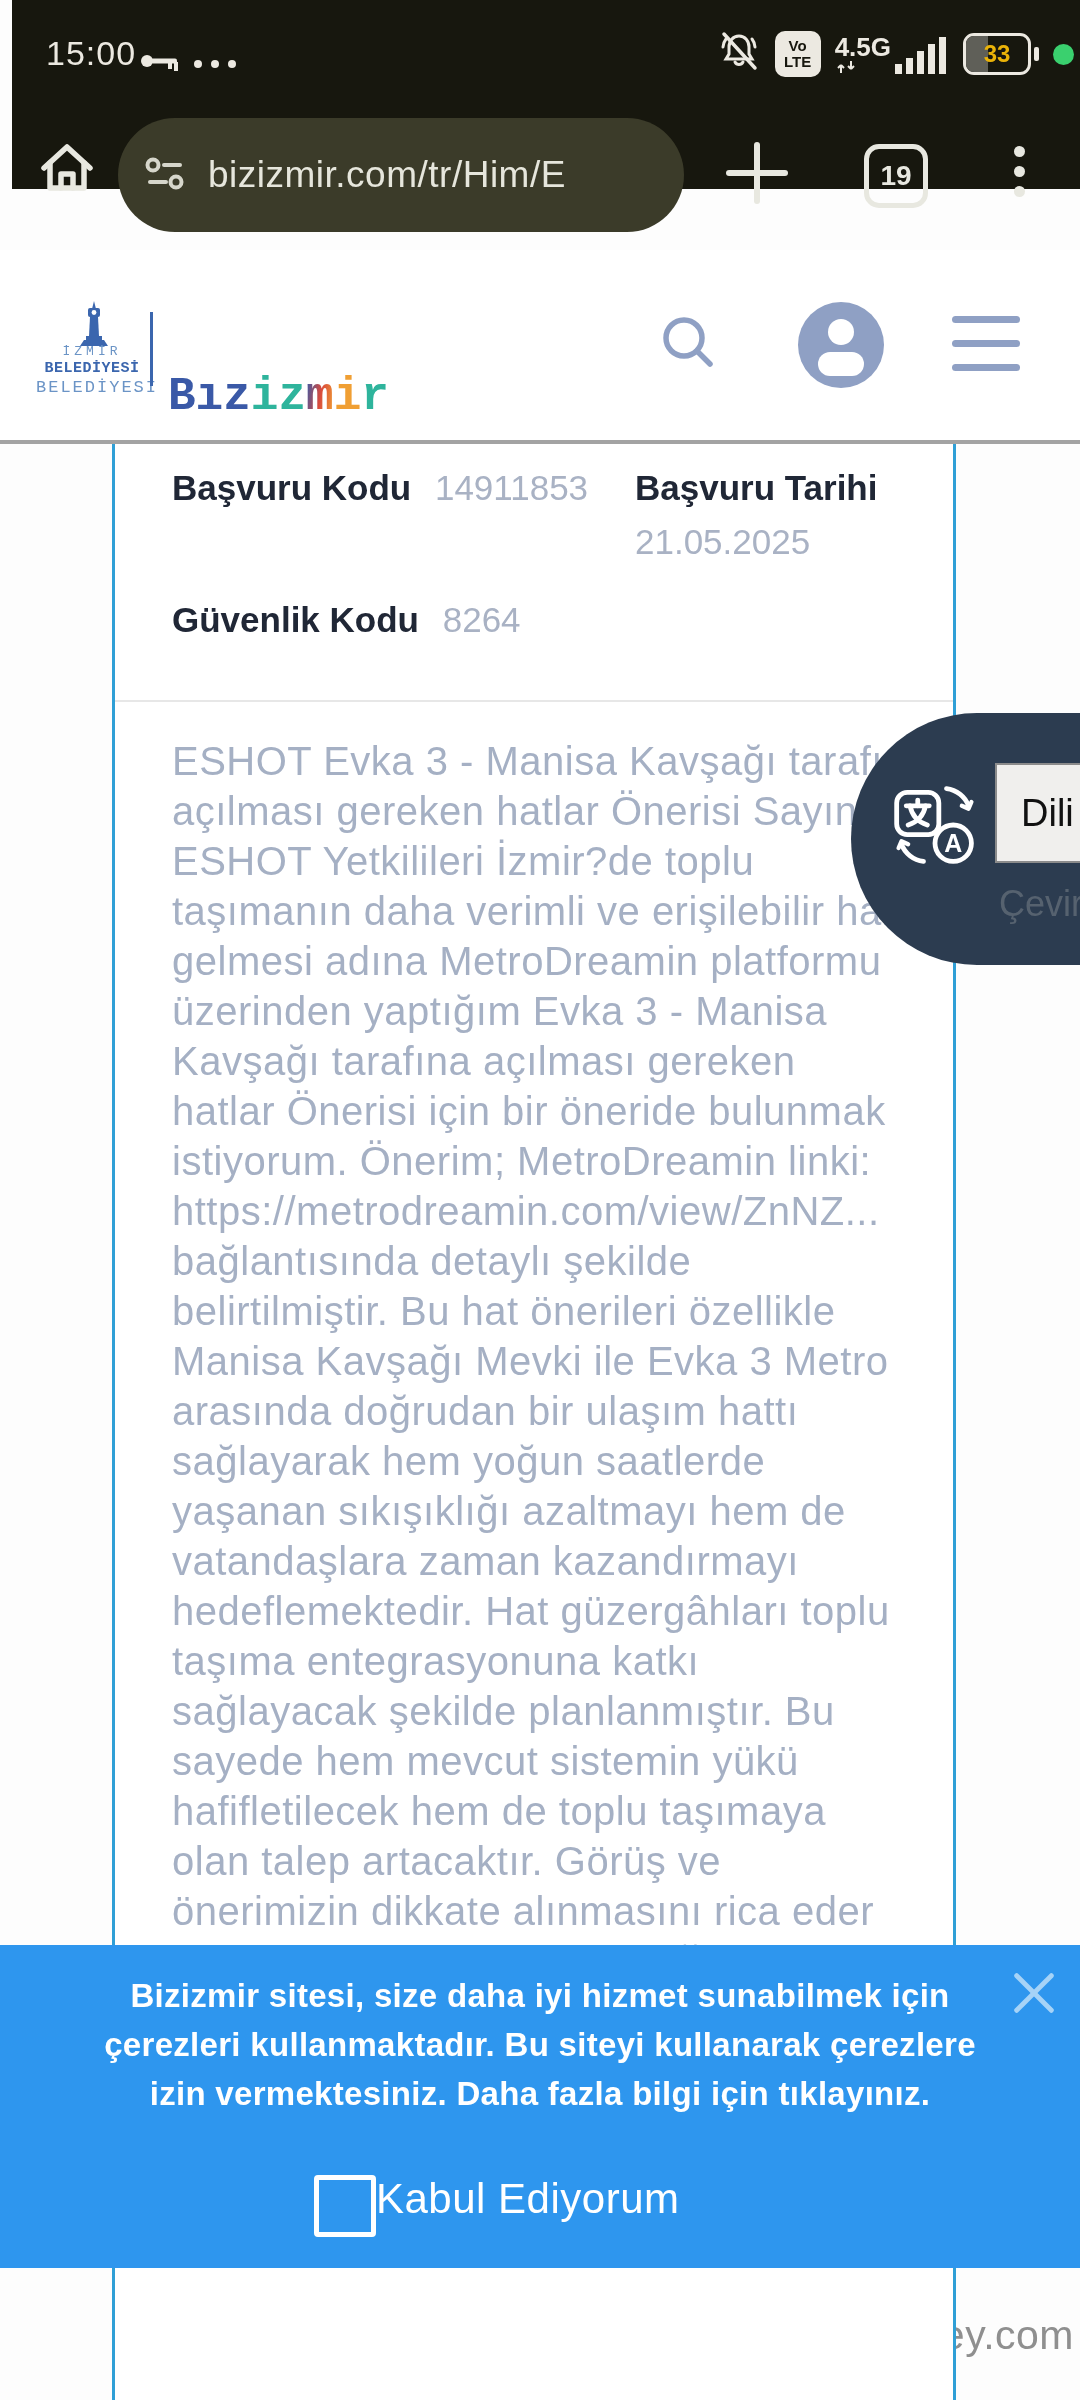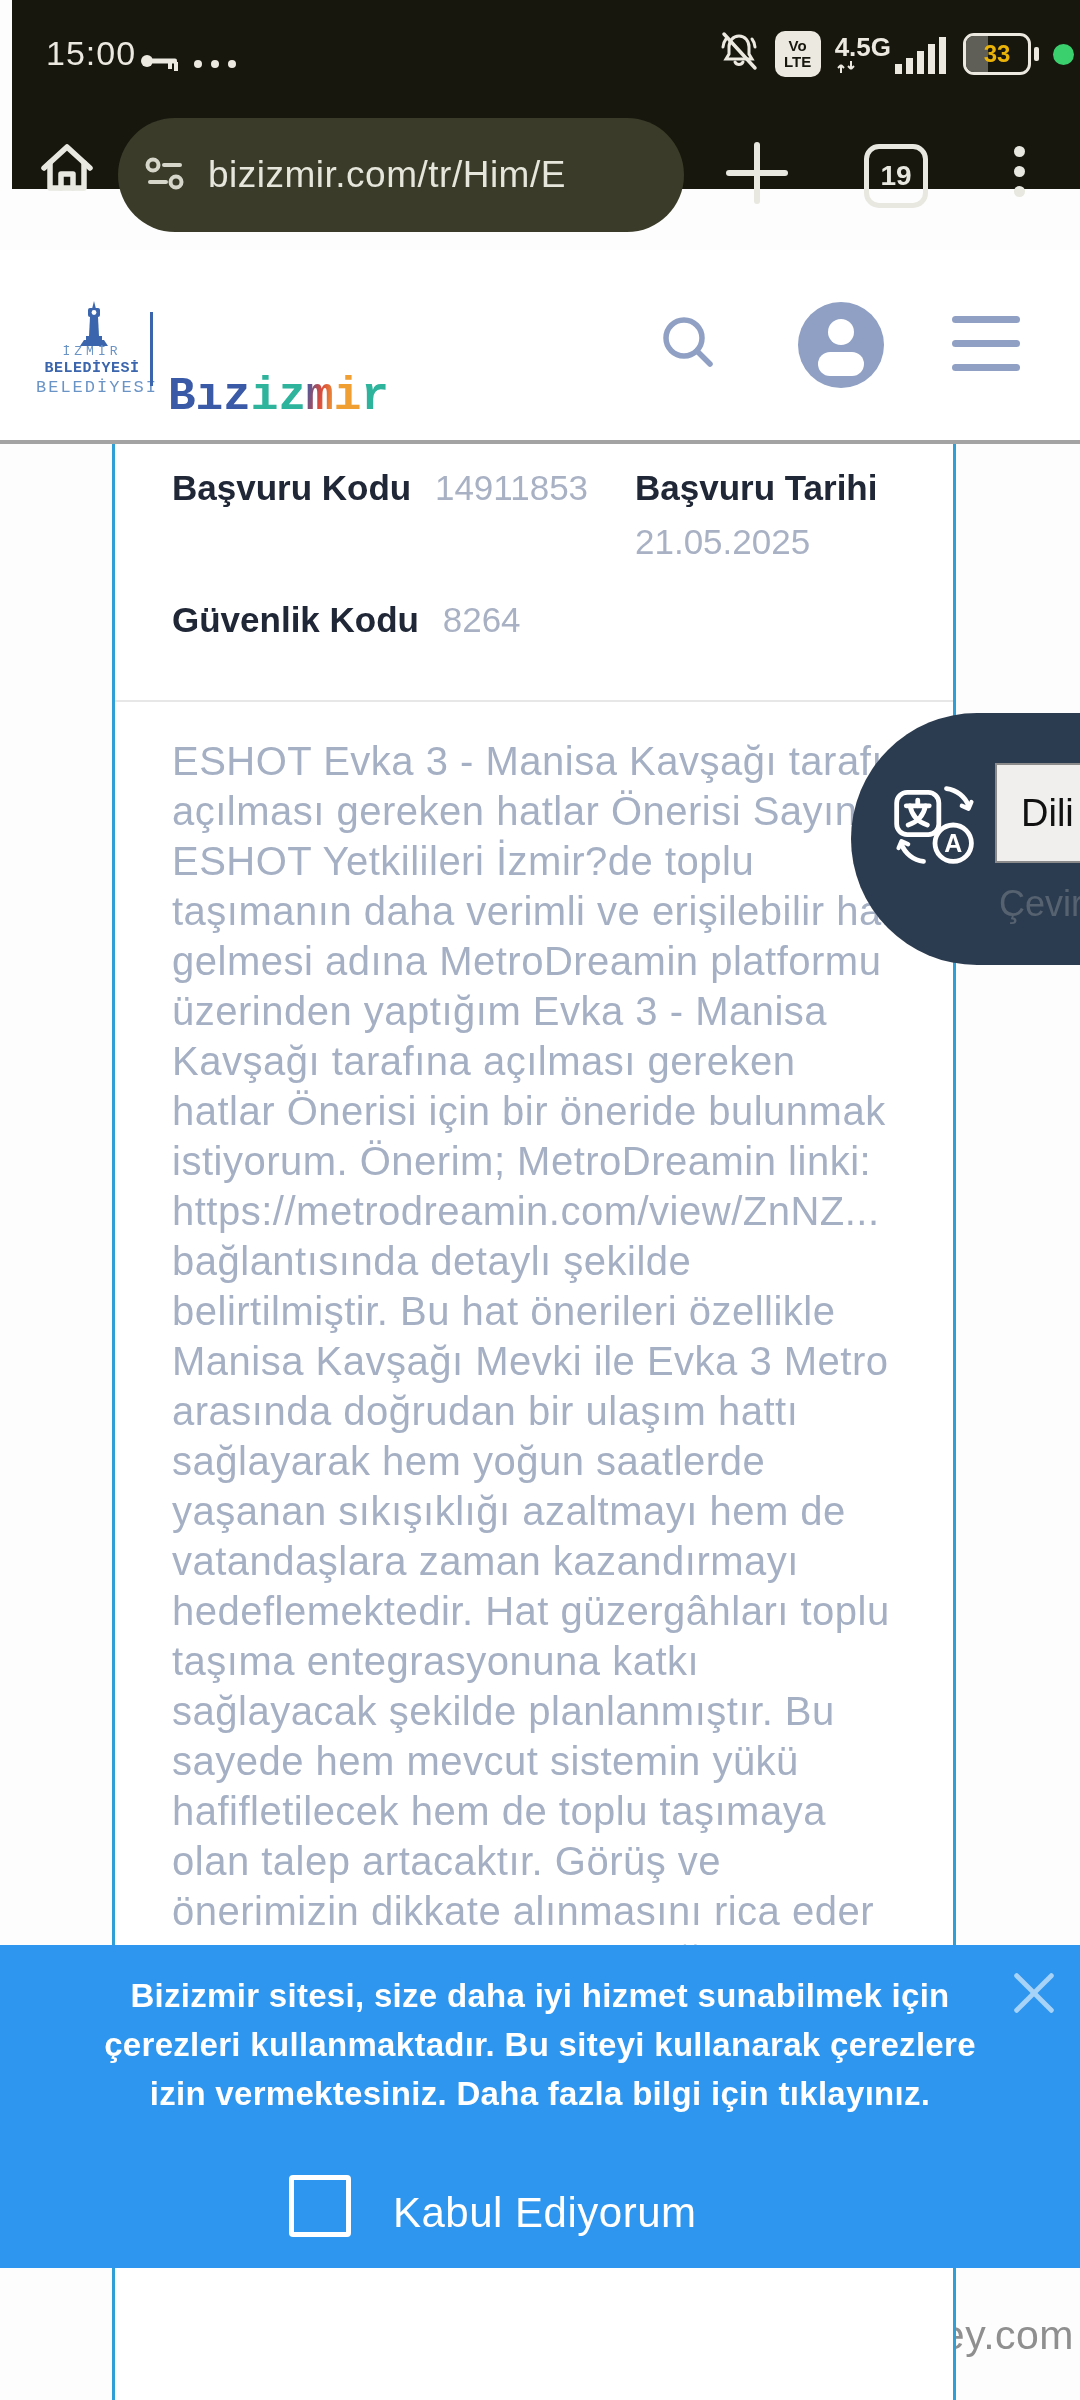--- a/index.html
+++ b/index.html
@@ -84,21 +84,21 @@
           box-sizing:border-box;display:flex;align-items:center;padding-left:24px;
           font-size:38px;color:#111;}
   .tw-caption{position:absolute;left:148px;top:170px;font-size:36px;color:#8a9096;opacity:0.45;}
 
   
   .banner{position:absolute;left:0;top:1945px;width:1080px;height:323px;background:#2e96ee;z-index:10;}
   .banner-msg{position:absolute;left:80px;right:80px;top:26px;text-align:center;color:#fff;
               font-size:33px;line-height:49px;font-weight:600;letter-spacing:0.3px;}
   .banner-msg strong{font-weight:800;}
   .banner-close{position:absolute;right:20px;top:22px;width:52px;height:52px;}
-  .consent-row{position:absolute;left:289px;top:230px;display:flex;align-items:flex-end;gap:42px;}
+  .consent-row{position:absolute;left:314px;top:230px;display:flex;align-items:flex-start;}
   .checkbox{width:52px;height:52px;border:5px solid #fff;border-radius:4px;background:transparent;}
   .consent-label{font-size:42px;color:#fff;letter-spacing:0.5px;}
 
   
   .nav-recents{position:absolute;left:281px;top:2312px;width:44px;height:48px;background:#8f8f8f;border-radius:8px;}
   .nav-home{position:absolute;left:508px;top:2308px;width:56px;height:56px;border:7px solid #8f8f8f;border-radius:50%;
             box-sizing:border-box;display:flex;align-items:center;justify-content:center;}
   .nav-home i{width:24px;height:24px;border-radius:50%;background:#8f8f8f;}
   .nav-back{position:absolute;left:734px;top:2314px;width:0;height:0;
             border-top:23px solid transparent;border-bottom:23px solid transparent;border-right:36px solid #8f8f8f;}

